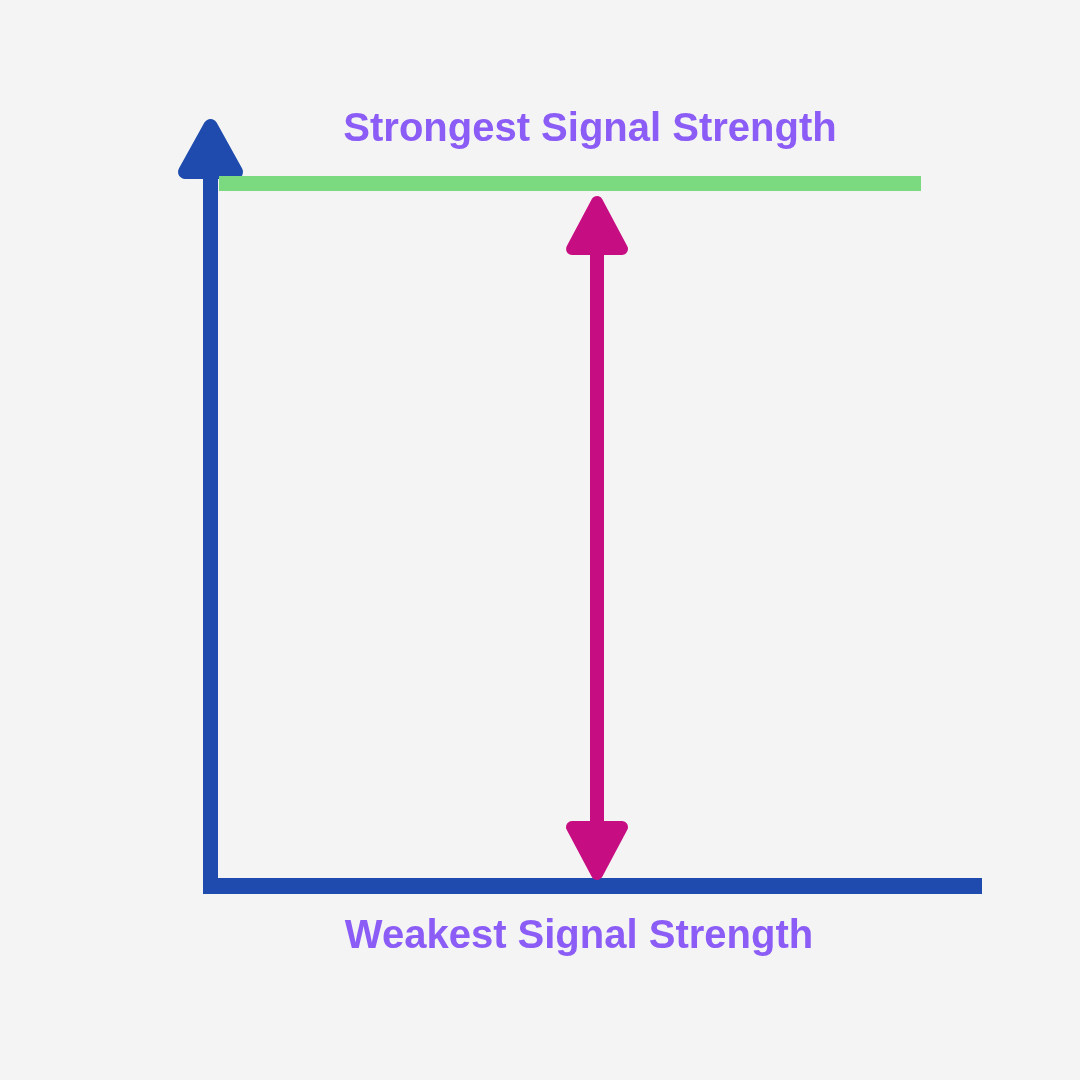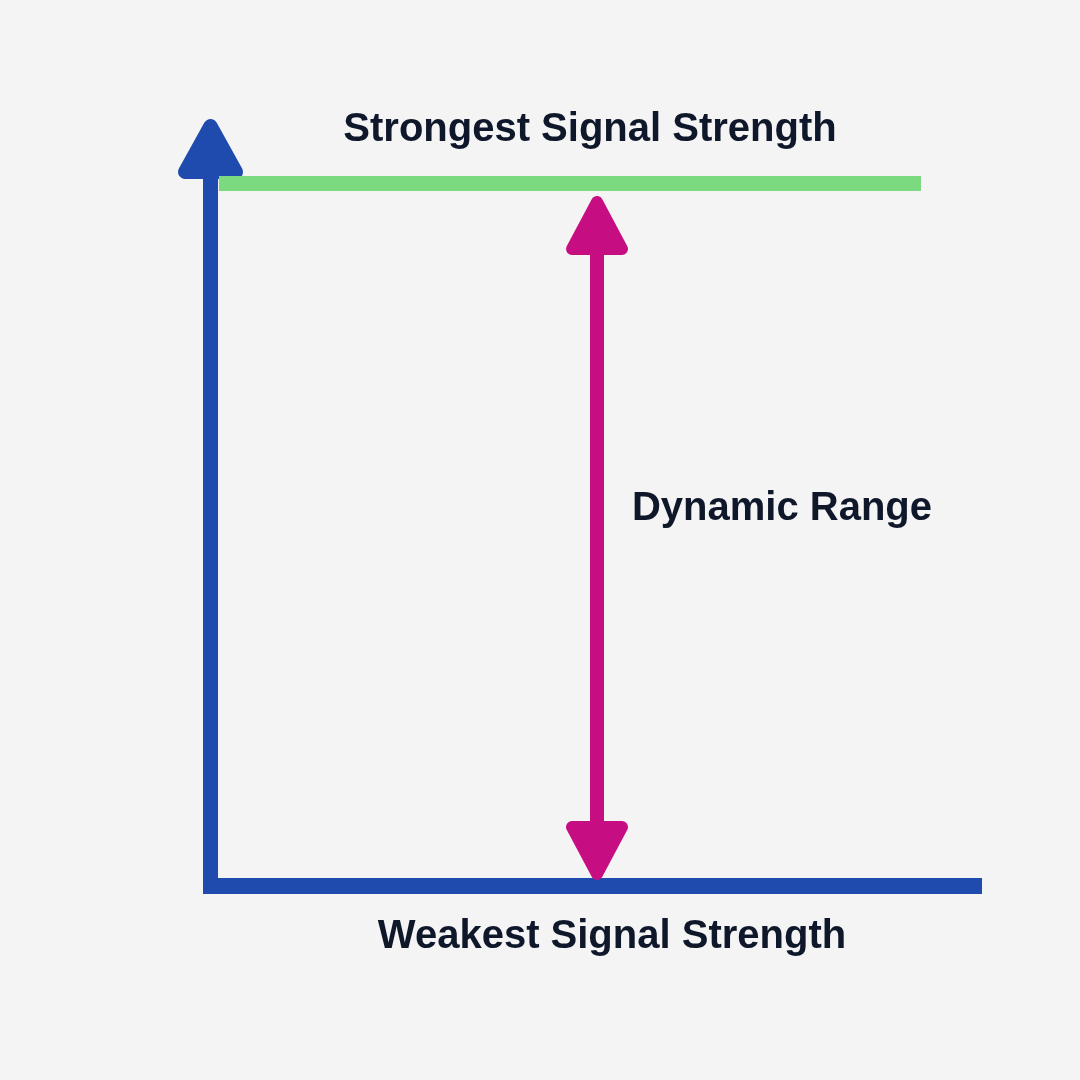--- a/index.html
+++ b/index.html
@@ -20,28 +20,28 @@
     top: 0;
     width: 1080px;
     height: 1080px;
   }
   .label {
     position: absolute;
     transform: translateX(-50%);
     font-weight: bold;
     font-size: 40px;
     line-height: 1.1;
-    color: #0f172a;
+    color: #8b5cf6;
     white-space: nowrap;
     text-align: center;
   }
   .label-strongest { left: 590px; top: 105px; }
   .label-power     { left: 126px; top: 484px; }
   .label-range     { left: 782px; top: 484px; }
-  .label-weakest   { left: 612px; top: 912px; }
+  .label-weakest   { left: 579px; top: 912px; }
 </style>
 </head>
 <body>
 
 <div class="canvas">
 
   <svg class="diagram-svg" viewBox="0 0 1080 1080" xmlns="http://www.w3.org/2000/svg">
 
     <g>
       <line x1="210.5" y1="893" x2="210.5" y2="168" stroke-width="15" stroke="#1e4bad"></line>
@@ -55,17 +55,16 @@
     <g>
       <line x1="597" y1="242" x2="597" y2="834" stroke-width="14" stroke="#c70d82"></line>
       <path d="M 597 202 L 572 249 L 622 249 Z" stroke-width="12" stroke-linejoin="round" fill="#c70d82" stroke="#c70d82"></path>
       <path d="M 597 874 L 572 827 L 622 827 Z" stroke-width="12" stroke-linejoin="round" fill="#c70d82" stroke="#c70d82"></path>
     </g>
   </svg>
 
   <div class="label label-strongest">Strongest Signal Strength</div>
 
 
-  <div class="label label-range">Dynamic Range</div>
 
   <div class="label label-weakest">Weakest Signal Strength</div>
 
 </div>
 
 </body></html>

